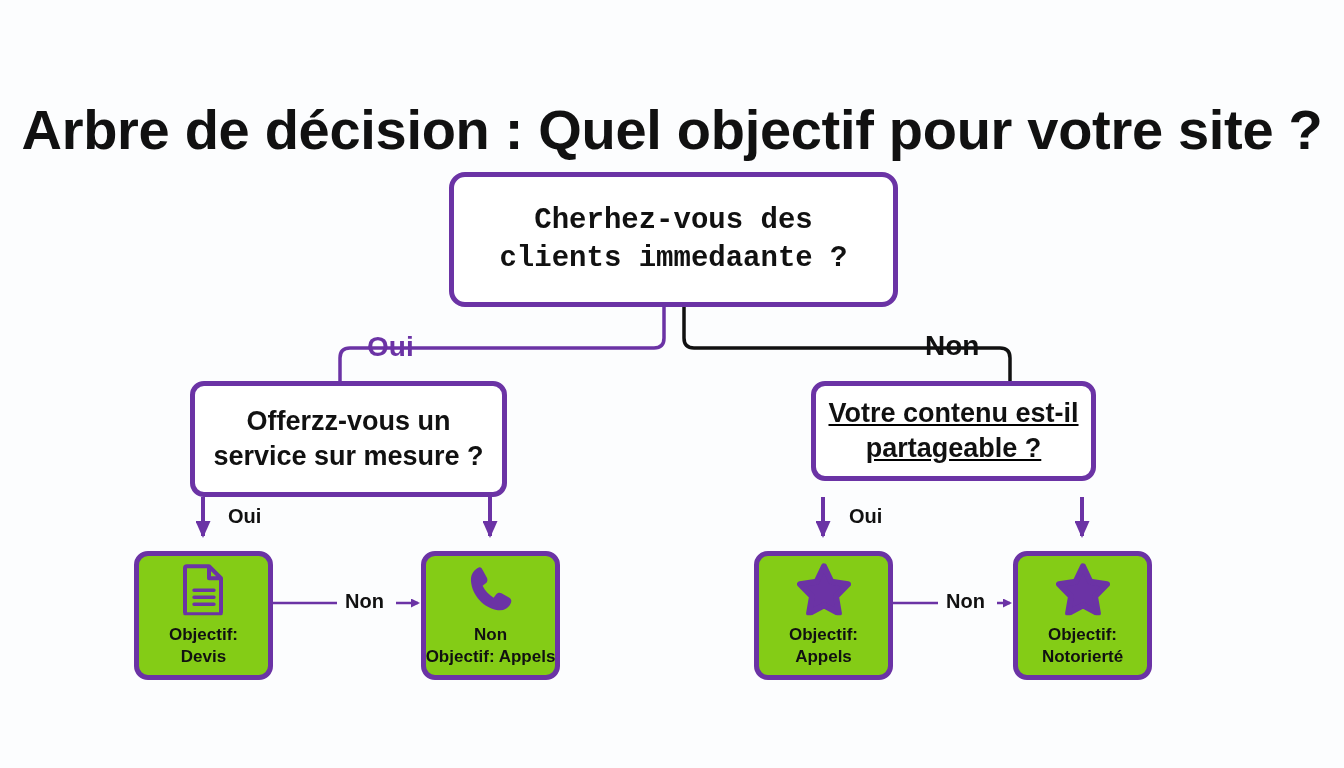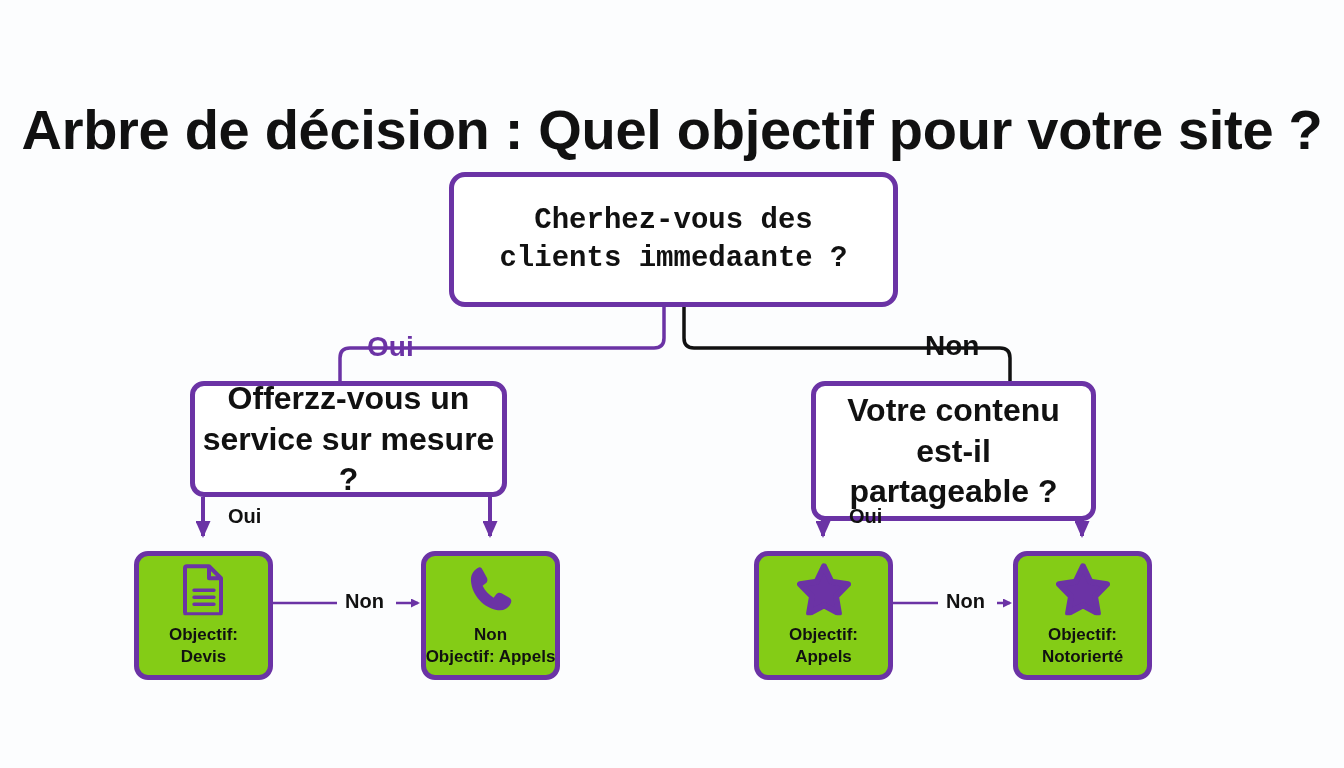--- a/index.html
+++ b/index.html
@@ -51,21 +51,21 @@
     background: #ffffff;
     border: 5px solid #6b33a5;
     border-radius: 14px;
     display: flex;
     flex-direction: column;
     align-items: center;
     justify-content: center;
     z-index: 3;
   }
   .node .qtext {
-    font-size: 32px;
+    font-size: 27px;
     font-weight: bold;
     color: #111111;
     line-height: 1.28;
     text-align: center;
     white-space: pre-line;
   }
 
   .node-root {
     left: 449px;
     top: 172px;
@@ -78,21 +78,22 @@
   .node-mid-left {
     left: 190px;
     top: 381px;
     width: 317px;
     height: 116px;
   }
   .node-mid-right {
     left: 811px;
     top: 381px;
     width: 285px;
-    height: 140px;
+    height: 100px;
+    text-decoration: underline;
   }
 
   
   .leaf {
     position: absolute;
     box-sizing: border-box;
     background: #84cc16;
     border: 5px solid #6b33a5;
     border-radius: 14px;
     z-index: 3;

